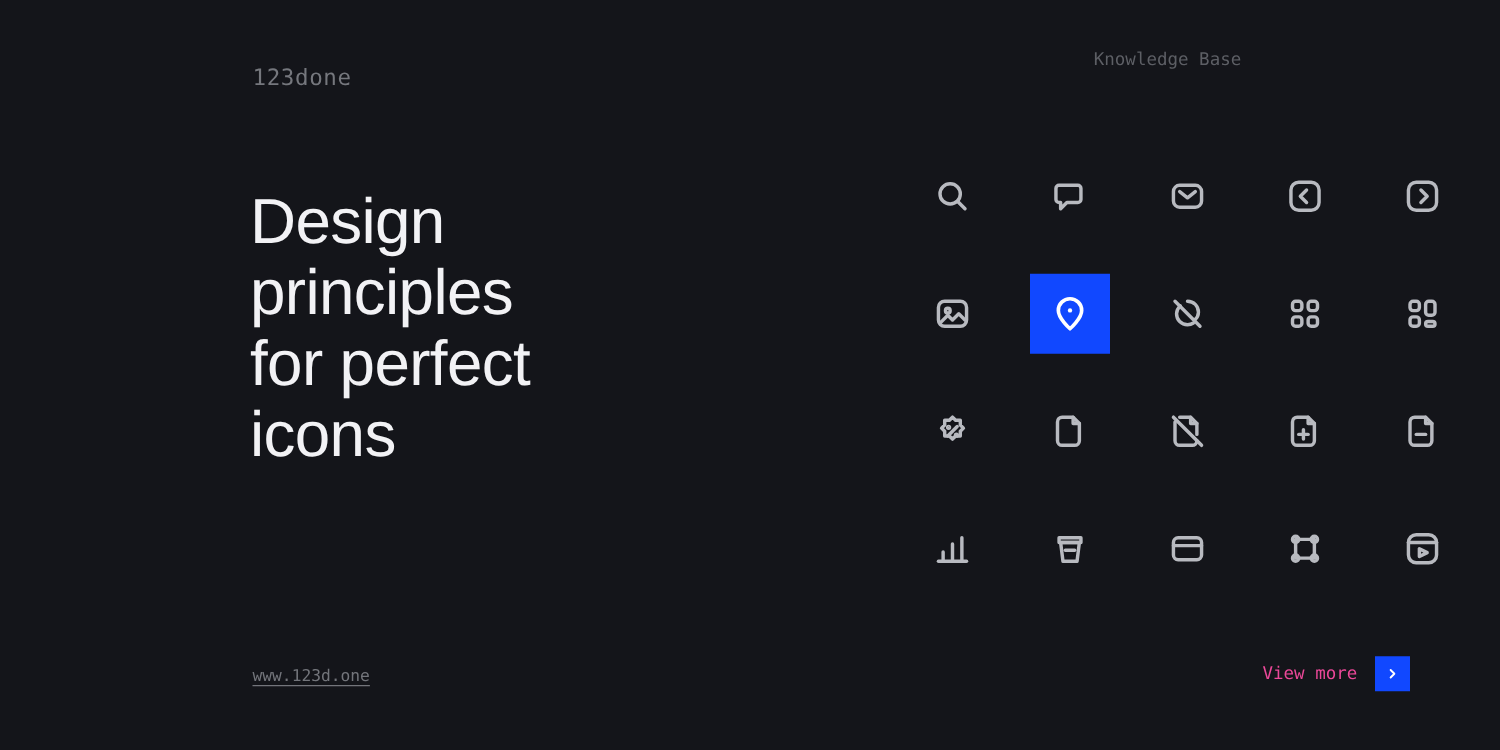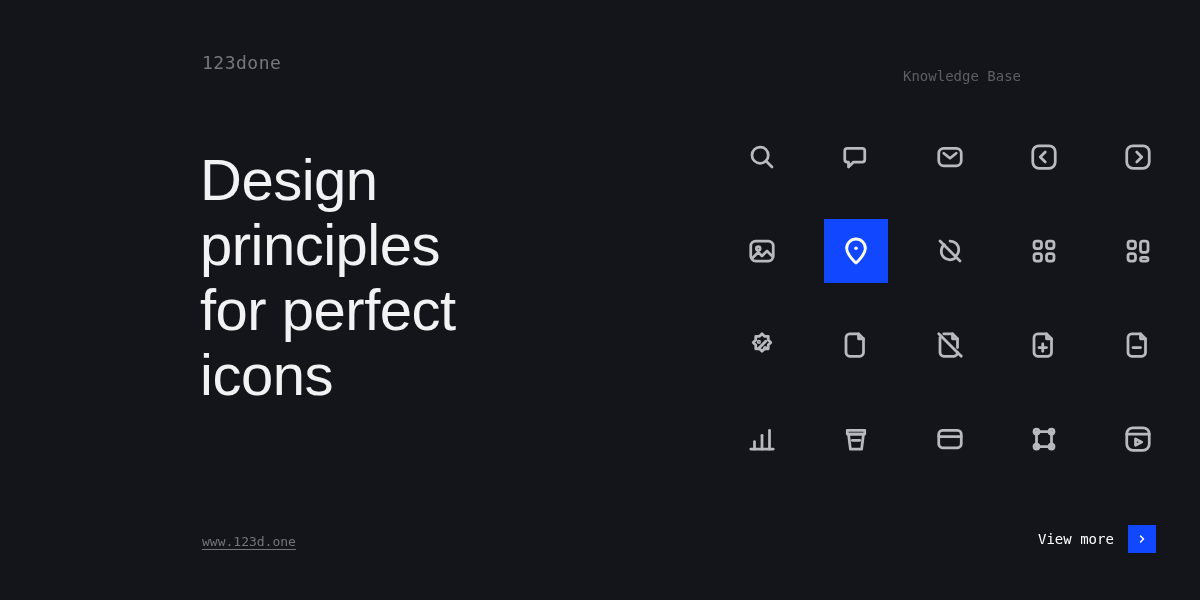--- a/index.html
+++ b/index.html
@@ -17,31 +17,30 @@
     left: 202px;
     top: 52px;
     font-family: ui-monospace, SFMono-Regular, Menlo, Consolas, monospace;
     font-size: 18px;
     letter-spacing: 0.5px;
     color: #75777d;
   }
   .kb {
     position: absolute;
     left: 875px;
-    top: 68px;
+    top: 40px;
     font-family: ui-monospace, SFMono-Regular, Menlo, Consolas, monospace;
     font-size: 14px;
     color: #5d5f65;
-    margin-left: 28px;
   }
   .headline {
     position: absolute;
     left: 200px;
     top: 148px;
-    font-size: 58px;
+    font-size: 51px;
     line-height: 1.12;
     font-weight: 500;
     letter-spacing: -0.5px;
     color: #f2f2f5;
     white-space: pre-line;
   }
   .link {
     position: absolute;
     left: 202px;
     top: 534px;
@@ -53,22 +52,21 @@
   }
   .viewmore {
     position: absolute;
     left: 1010px;
     top: 525px;
     display: flex;
     align-items: center;
     gap: 14px;
     font-family: ui-monospace, SFMono-Regular, Menlo, Consolas, monospace;
     font-size: 14px;
-    color: #ffffff;
-    margin-left: 28px;
+    color: #ec4899;
   }
   .viewmore .sq {
     width: 28px;
     height: 28px;
     background: #1148ff;
     display: flex;
     align-items: center;
     justify-content: center;
   }
   .icon-grid {

